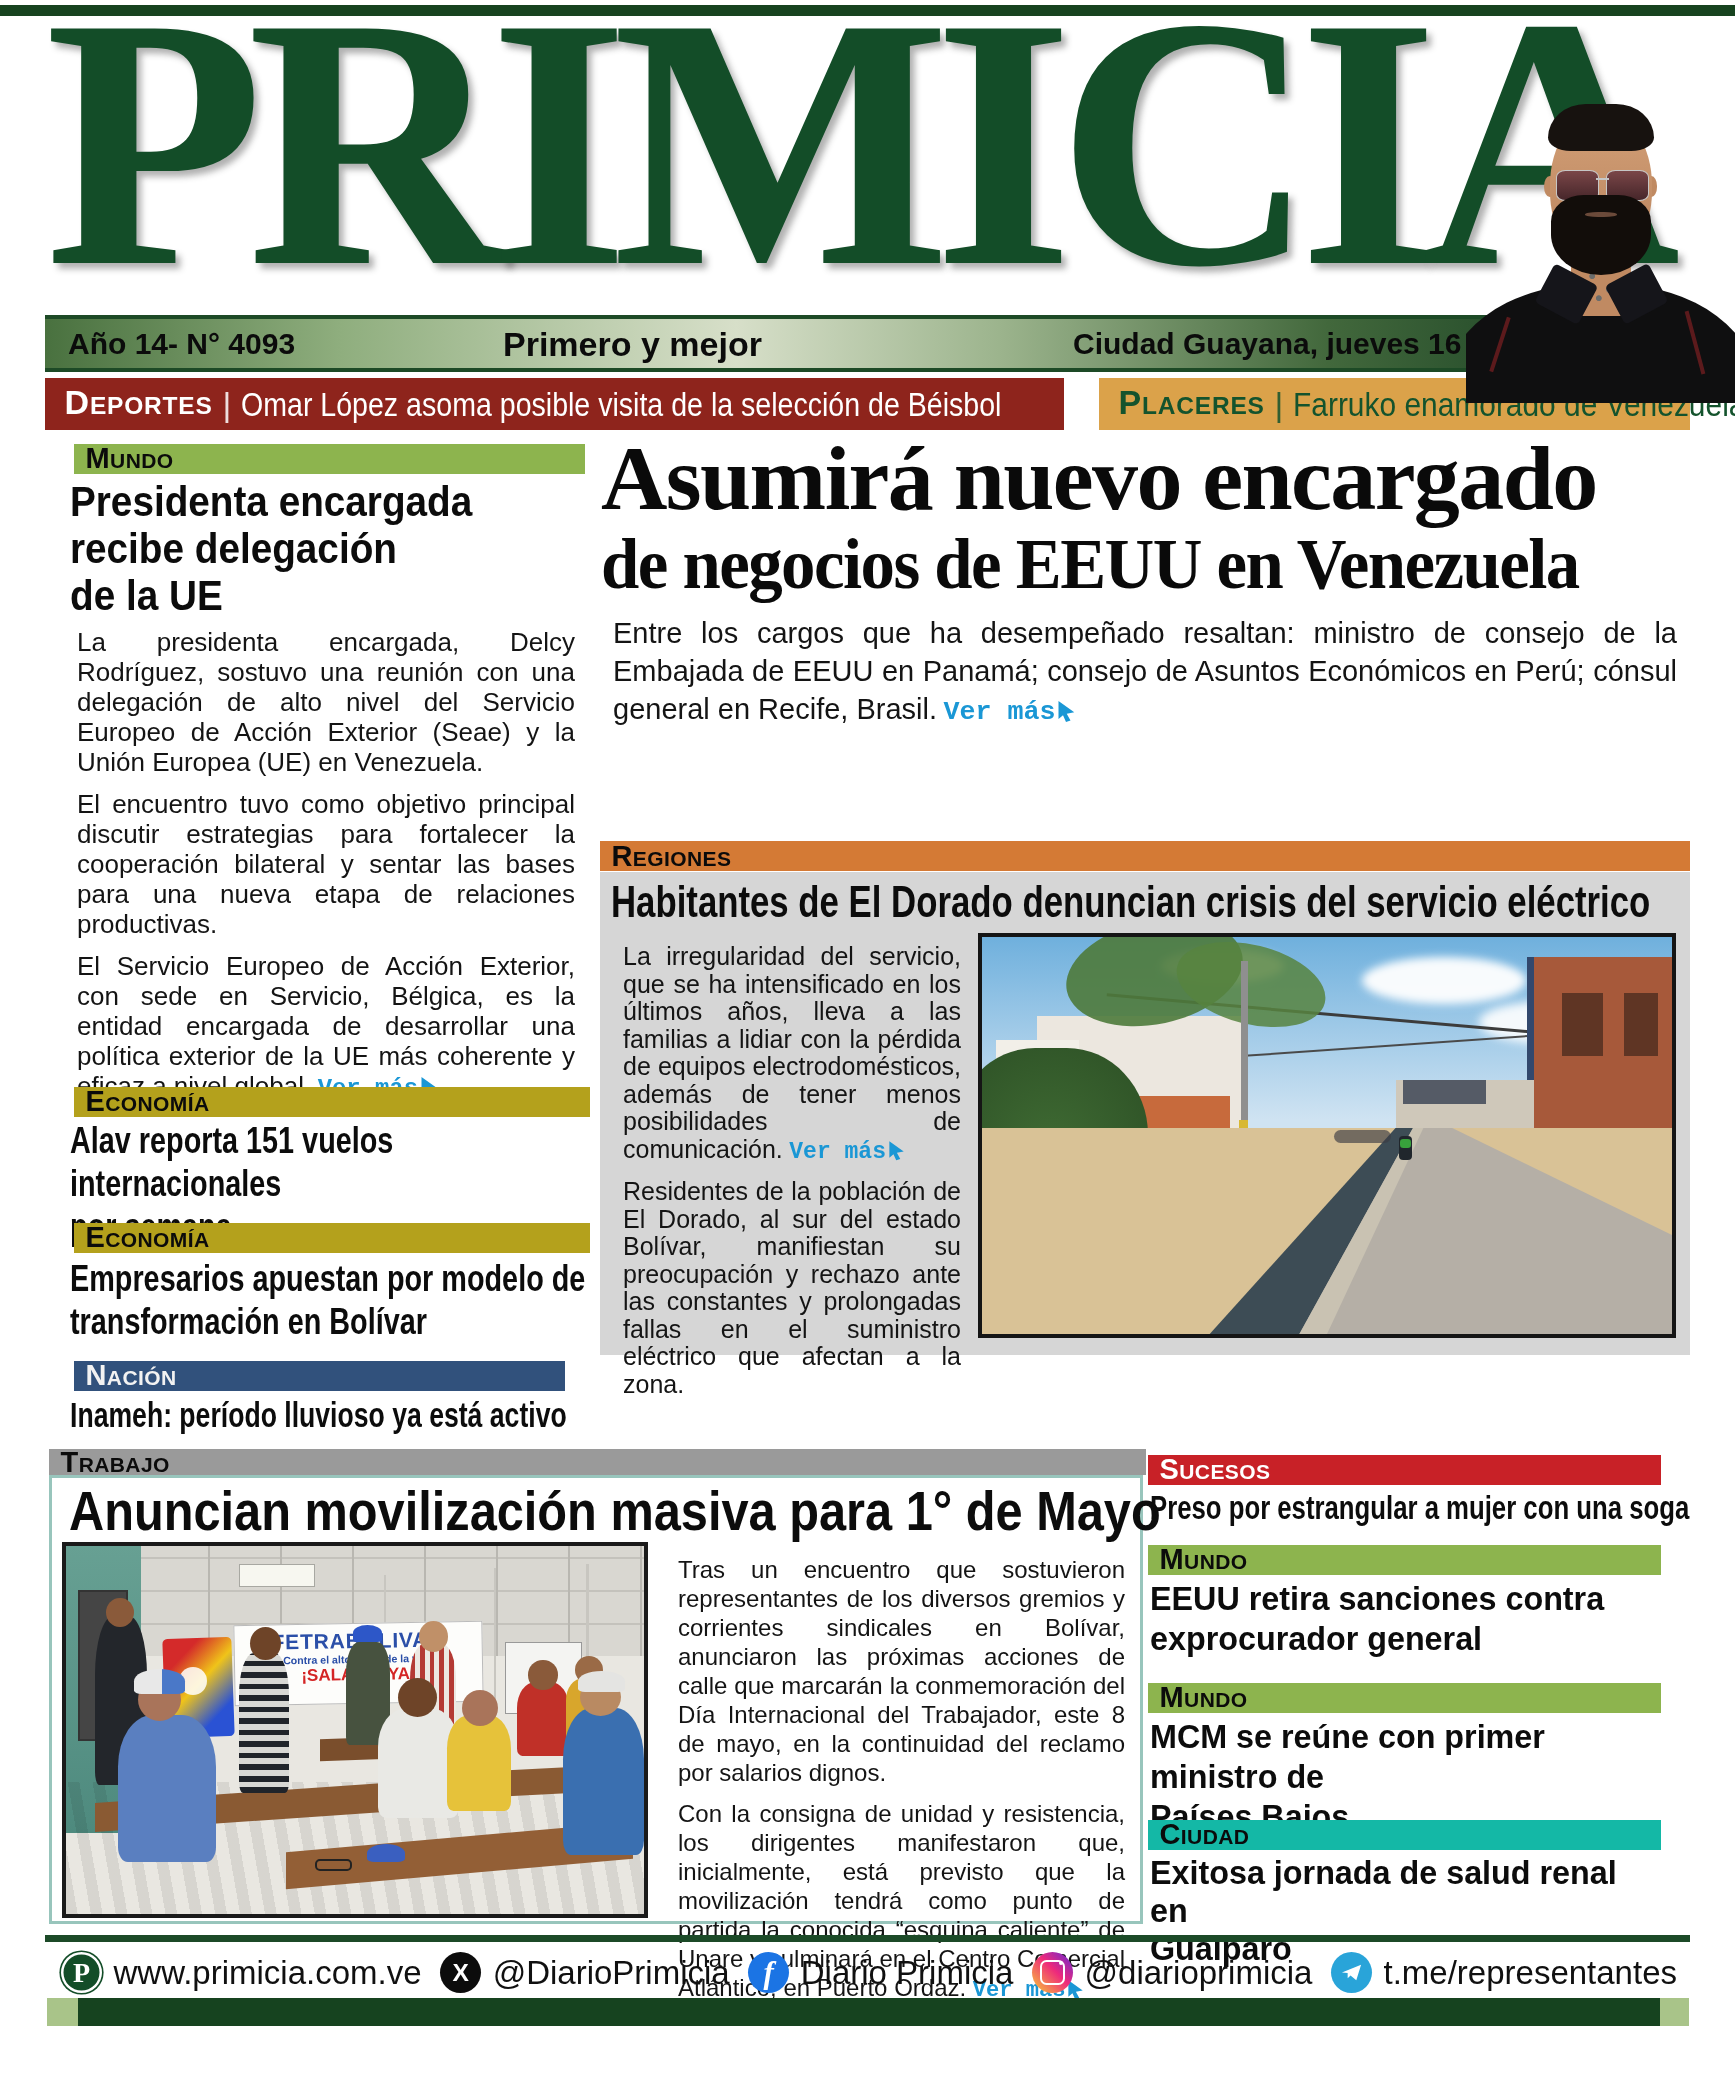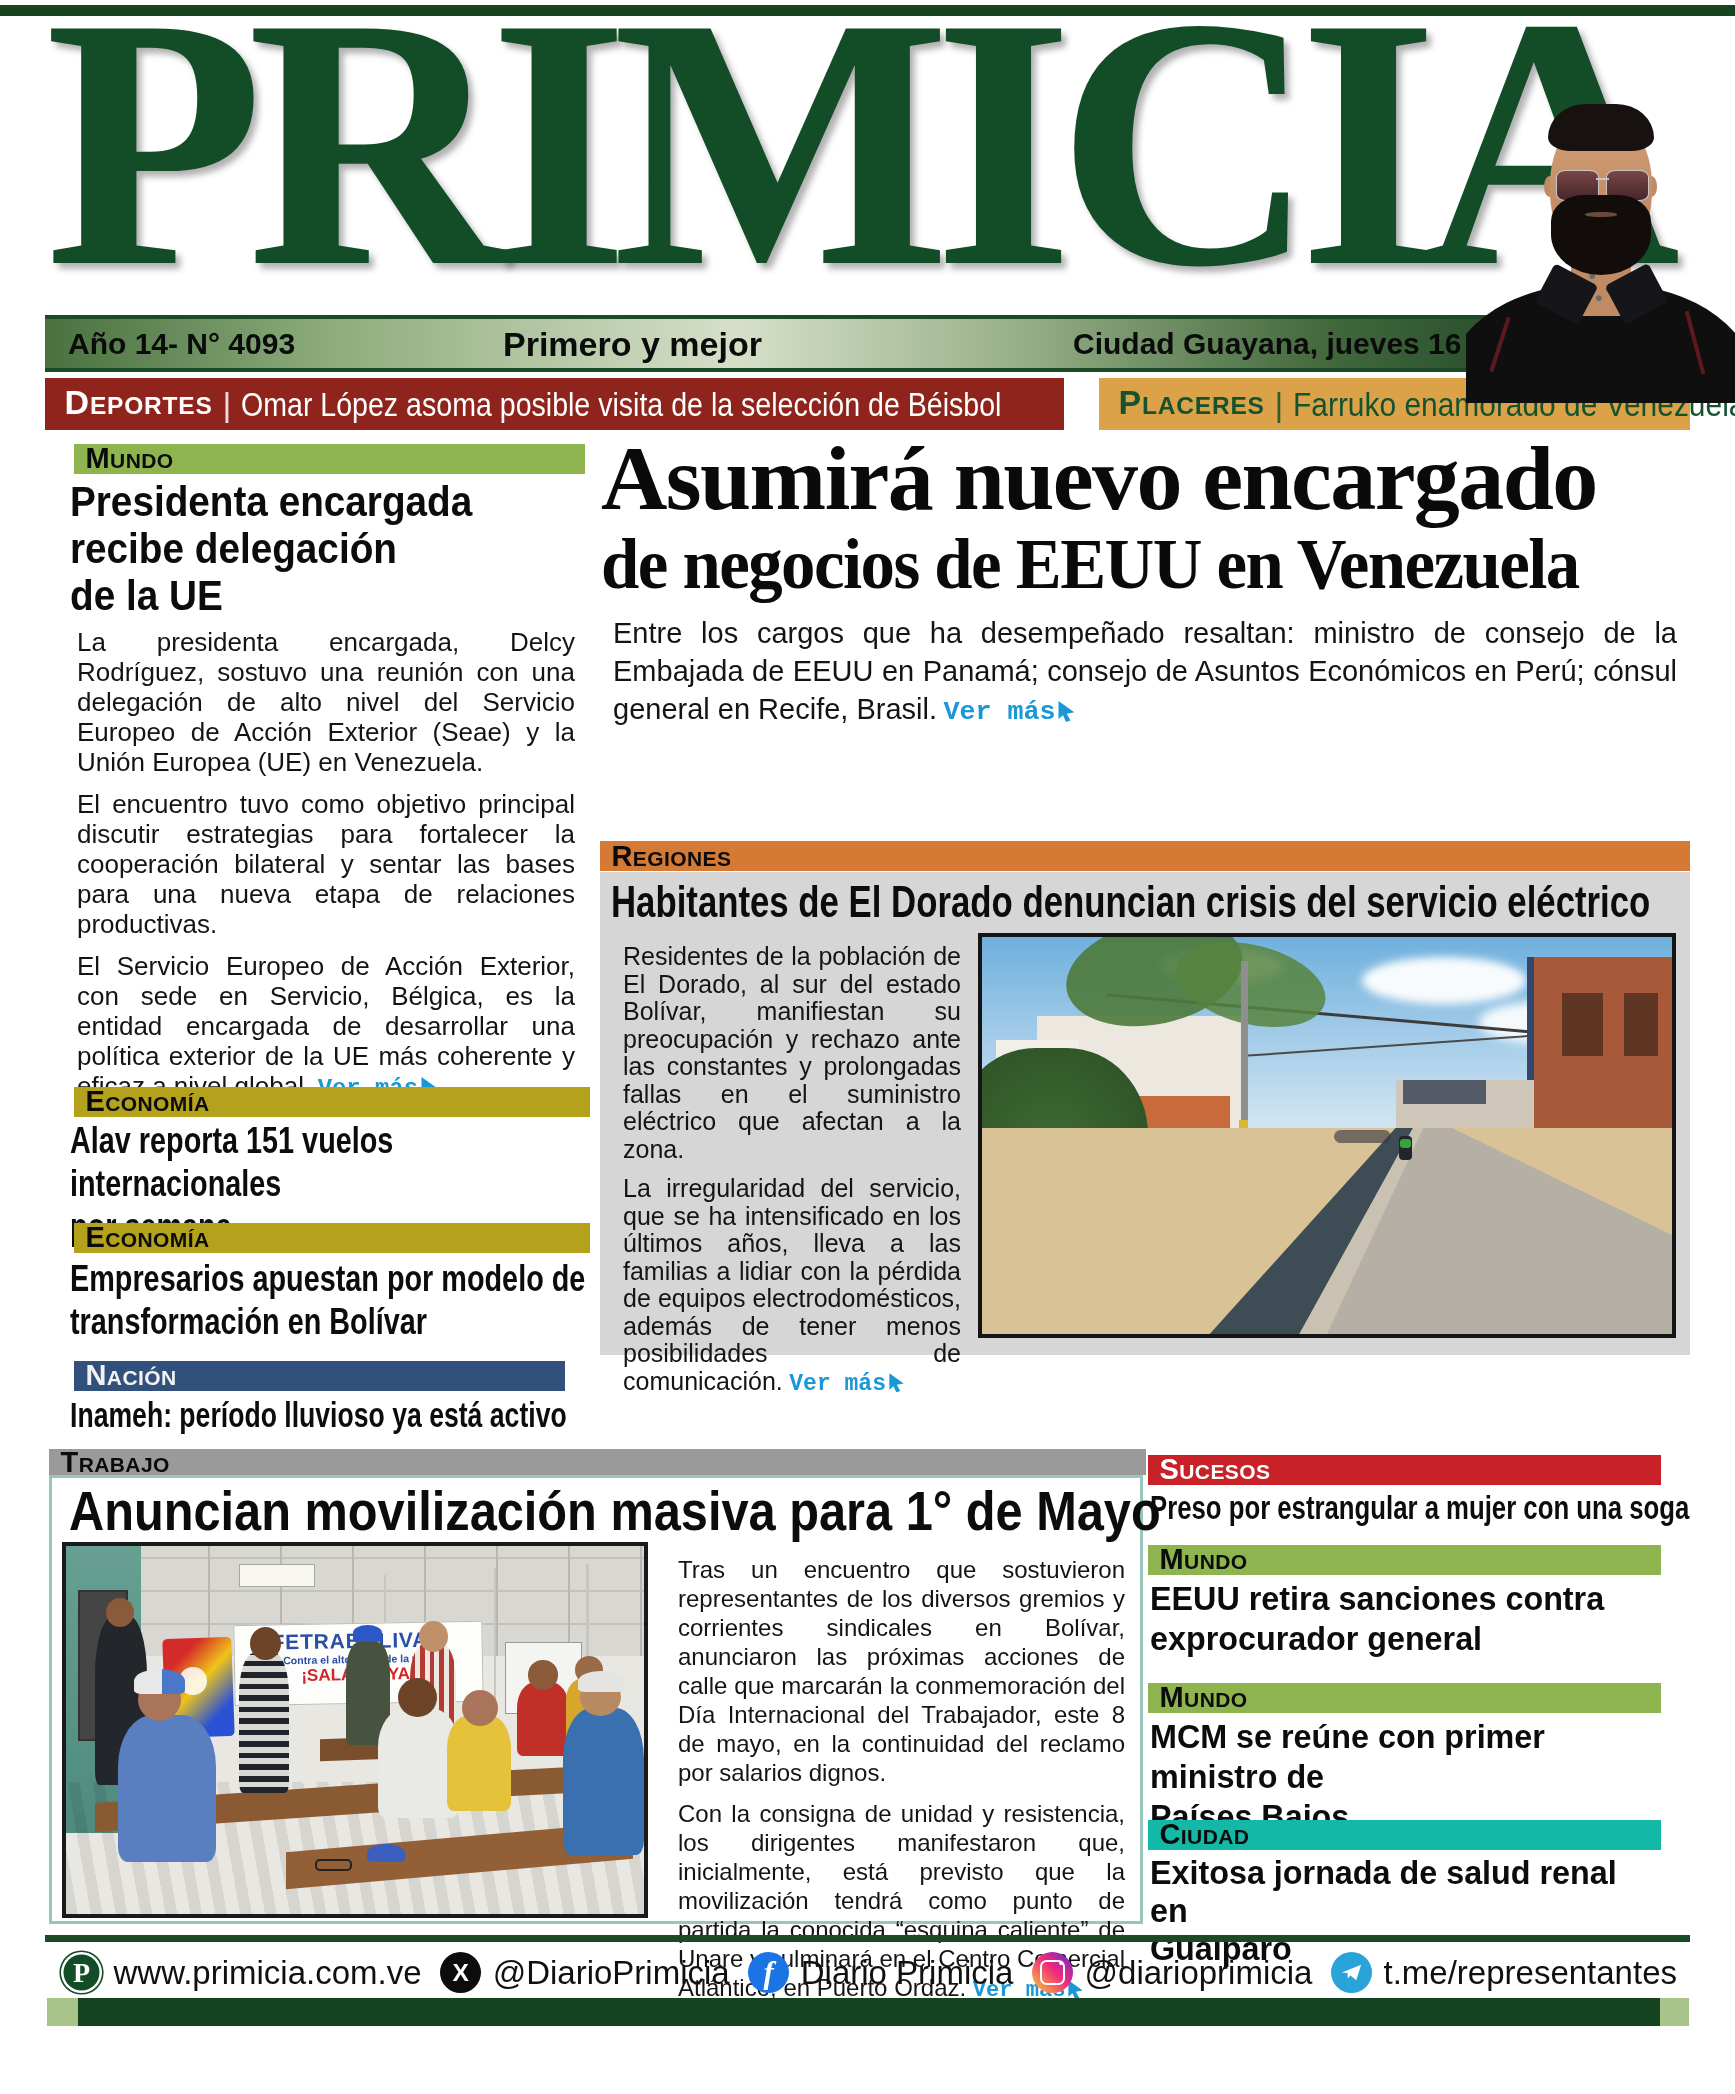--- a/index.html
+++ b/index.html
@@ -107,24 +107,24 @@
             <path d="M2,0 L23,15 L13,17 L18,26 L12,28 L8,19 L2,24 Z" fill="#1a97d5"></path>
           </svg></span></p>
   </div>
 
   <div class="bar" style="left:600px;top:841px;width:1090px;height:30px;background:#d47a35;">
     <span class="lbl" style="line-height:30px;">Regiones</span>
   </div>
   <div class="abs" style="left:600px;top:872px;width:1090px;height:483px;background:#d6d6d6;"></div>
   <div class="hl" style="left:611px;top:877px;font-size:44px;line-height:49px;transform:scaleX(.79);white-space:nowrap;">Habitantes de El Dorado denuncian crisis del servicio eléctrico</div>
   <div class="body" style="left:611px;top:931px;width:362px;font-size:25px;line-height:27.5px;">
-    <p><span>Residentes de la población de El Dorado, al sur del estado Bolívar, manifiestan su preocupación y rechazo ante las constantes y prolongadas fallas en el suministro eléctrico que afectan a la zona.</span></p>
     <p><span>La irregularidad del servicio, que se ha intensificado en los últimos años, lleva a las familias a lidiar con la pérdida de equipos electrodomésticos, además de tener menos posibilidades de comunicación.</span><span class="vermas"><span>Ver más</span><svg width="16.4" height="19.6" viewBox="0 0 24 28">
             <path d="M2,0 L23,15 L13,17 L18,26 L12,28 L8,19 L2,24 Z" fill="#1a97d5"></path>
           </svg></span></p>
+    <p><span>Residentes de la población de El Dorado, al sur del estado Bolívar, manifiestan su preocupación y rechazo ante las constantes y prolongadas fallas en el suministro eléctrico que afectan a la zona.</span></p>
   </div>
 
   <div class="abs" style="left:978px;top:933px;width:690px;height:397px;border:4.9px solid #151515;overflow:hidden;
               background:linear-gradient(#6fb0dd,#cfe3f2 46%,#cfe3f2);">
     <div class="shape" style="left:55%;top:5%;width:164px;height:47px;background:#fff;border-radius:50%;filter:blur(4.1px);opacity:.95;"></div>
     <div class="shape" style="left:72%;top:16%;width:139px;height:43px;background:#fff;border-radius:50%;filter:blur(4.9px);opacity:.9;"></div>
     <div class="shape" style="left:26%;top:3%;width:123px;height:34px;background:#fff;border-radius:50%;filter:blur(4.1px);opacity:.9;"></div>
     <div class="shape" style="left:18%;top:19%;width:62%;height:2.5px;background:#3c3c3c;transform:rotate(5deg);"></div>
     <div class="shape" style="left:38%;top:27%;width:45%;height:1.6px;background:#4a4a4a;transform:rotate(-4deg);"></div>
     <div class="shape" style="left:79%;top:5%;width:21%;height:58%;background:linear-gradient(90deg,#32486d 0 5%,#a7593a 5%);"></div>

